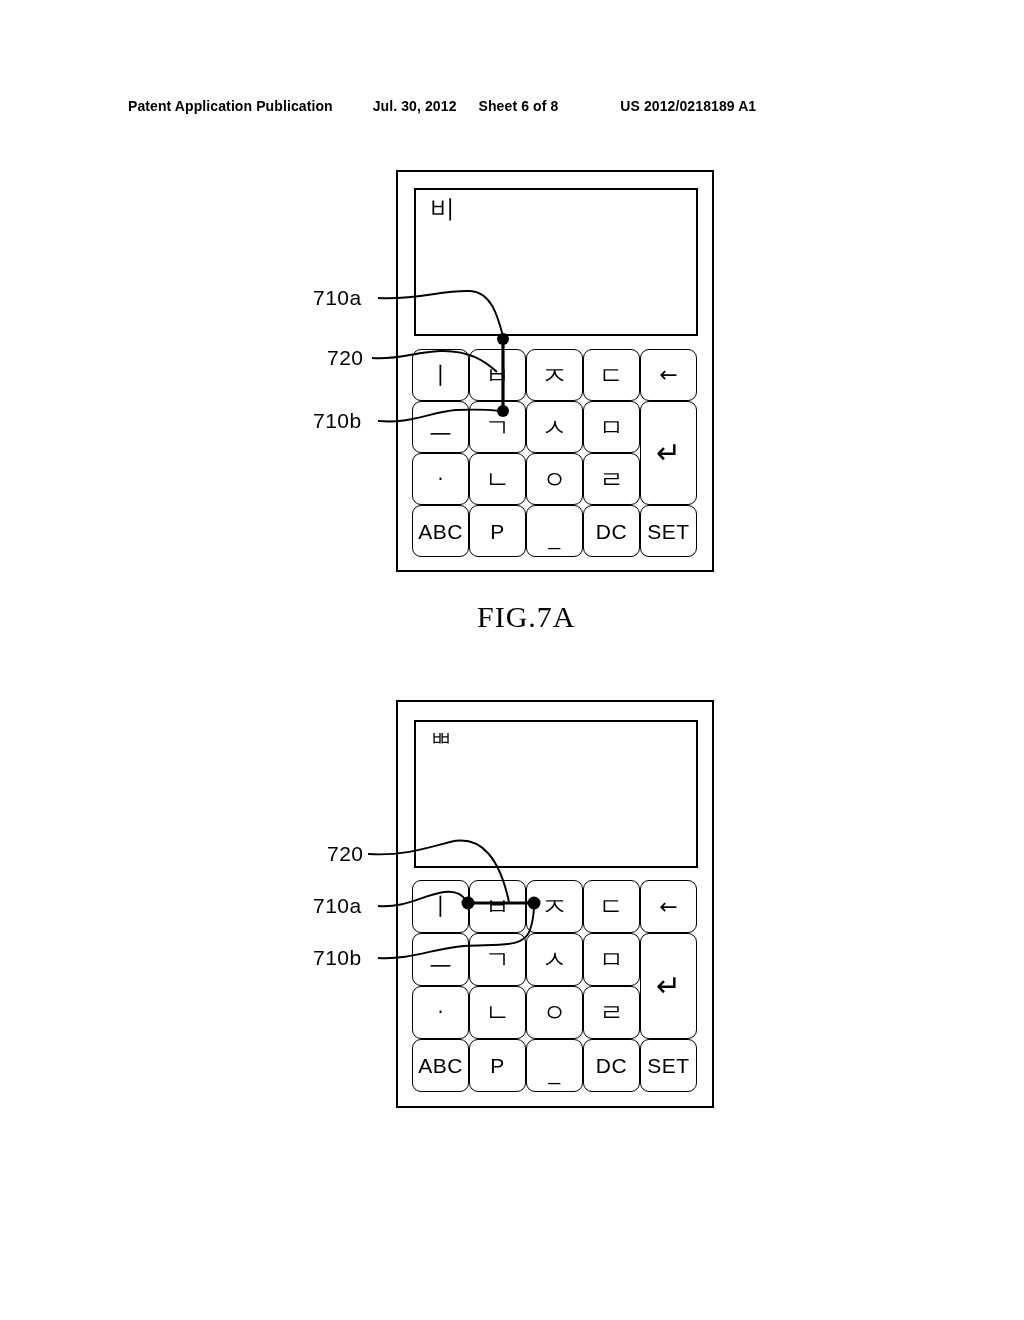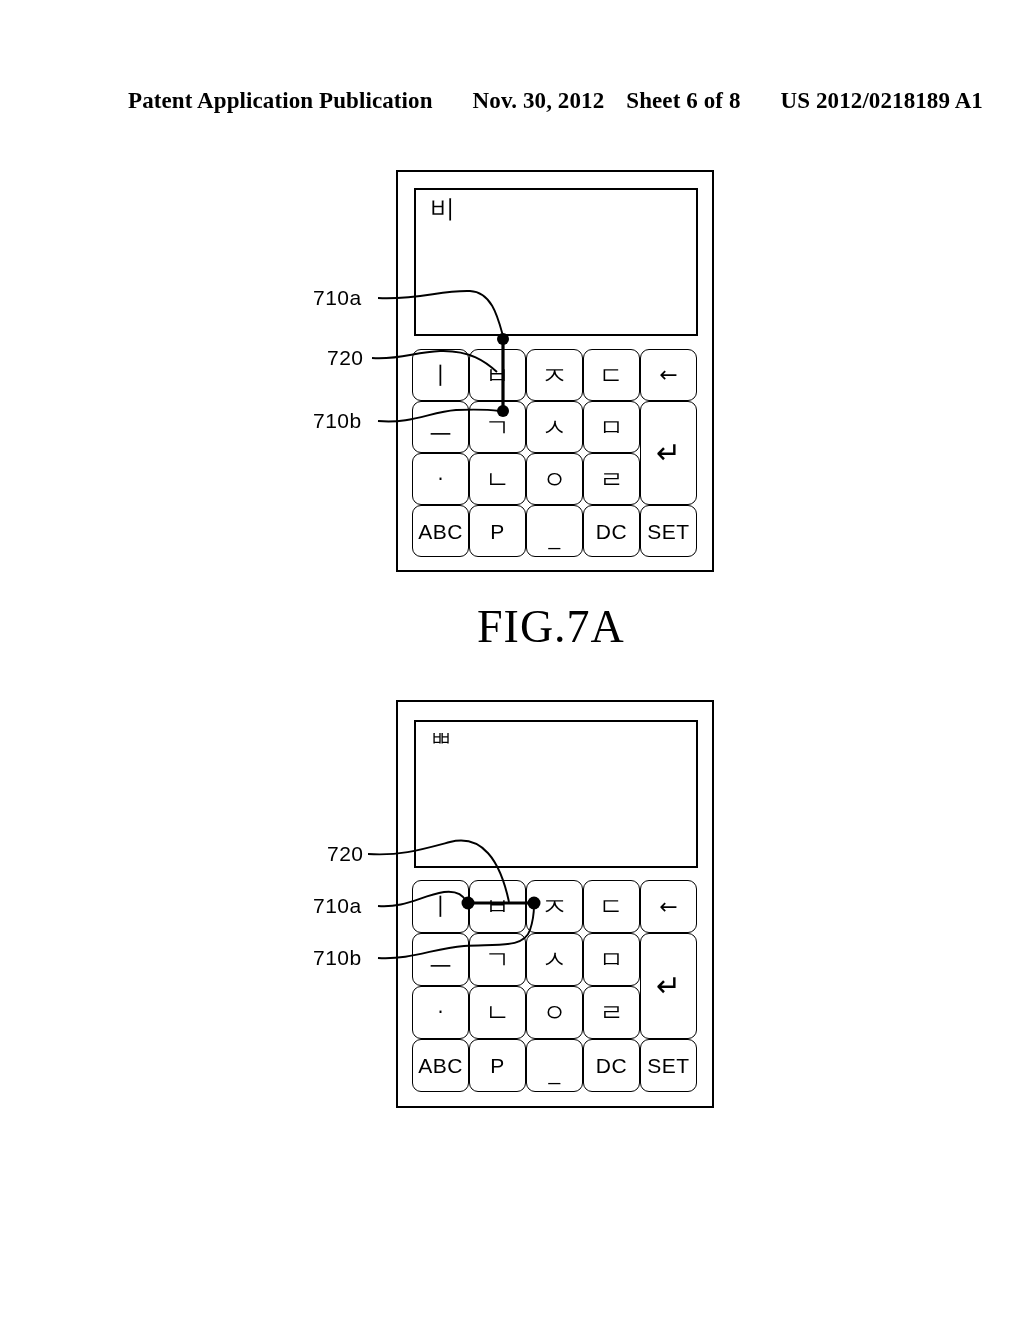--- a/index.html
+++ b/index.html
@@ -18,30 +18,30 @@
 
   
   .page-header {
     position: absolute;
     top: 88px;
     left: 128px;
     width: 768px;
     height: 26px;
     display: flex;
     align-items: flex-end;
-    font-family: Liberation Serif, serif;
+    font-family: Liberation Sans, sans-serif;
     font-weight: bold;
-    font-size: 23px;
+    font-size: 14px;
     letter-spacing: 0.1px;
     white-space: nowrap;
   }
   .page-header .hdr-pub   { }
   .page-header .hdr-date  { margin-left: 40px; }
   .page-header .hdr-sheet { margin-left: 22px; }
-  .page-header .hdr-num   { margin-left: 40px; }
+  .page-header .hdr-num   { margin-left: 62px; }
 
   
   .figure {
     position: absolute;
   }
   #figure-7a { left: 0; top: 0; width: 1024px; height: 660px; }
   #figure-7b { left: 0; top: 530px; width: 1024px; height: 670px; }
 
   
   .device {
@@ -111,32 +111,32 @@
     font-size: 21px;
     letter-spacing: 0.5px;
     color: #000;
     white-space: nowrap;
   }
 
   
   .fig-caption {
     position: absolute;
     font-family: "Liberation Serif", serif;
-    font-size: 46px;
+    font-size: 30px;
     letter-spacing: 1px;
     color: #000;
     white-space: nowrap;
   }
 </style>
 </head>
 <body>
 
 <div class="page-header">
   <span class="hdr-pub">Patent Application Publication</span>
-  <span class="hdr-date">Nov. 30, 2012</span>
+  <span class="hdr-date">Jul. 30, 2012</span>
   <span class="hdr-sheet">Sheet 6 of 8</span>
   <span class="hdr-num">US 2012/0218189 A1</span>
 </div>
 
 <div class="figure" id="figure-7a">
 
   <div class="device" style="left:396px; top:170px; width:318px; height:402px;">
 
     <div class="display" style="left:16px; top:16px; width:284px; height:148px;">
       <span class="display-text">비</span>

